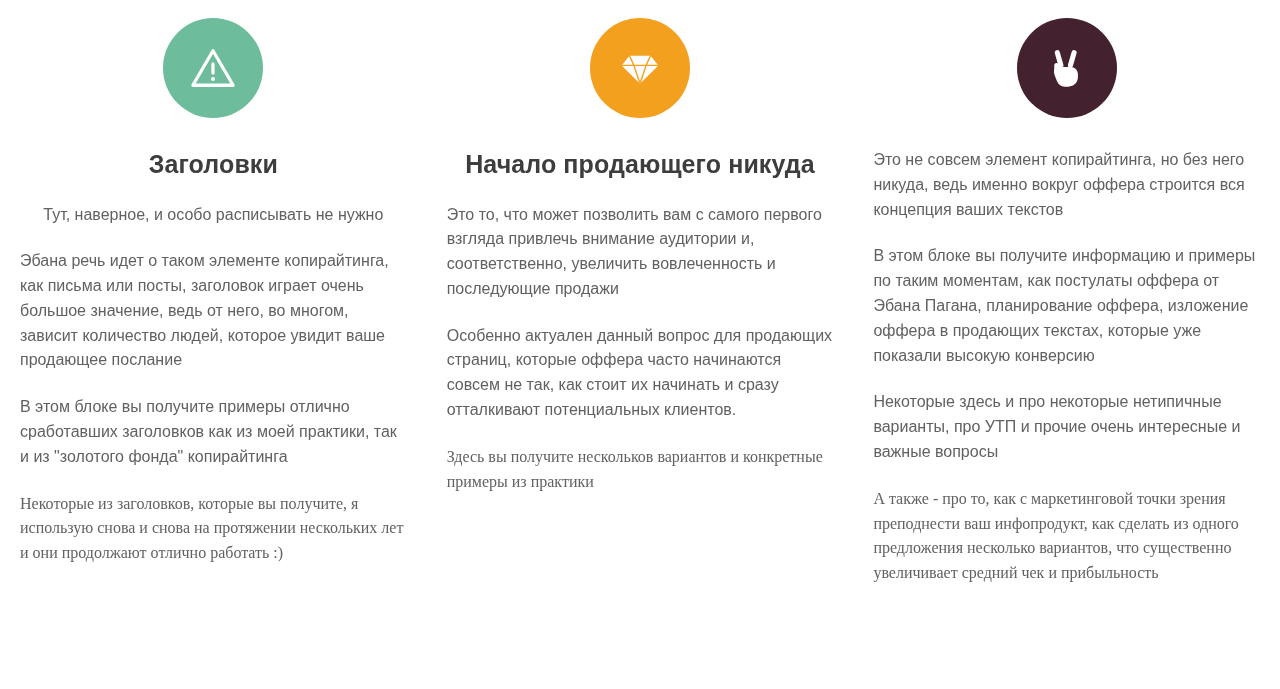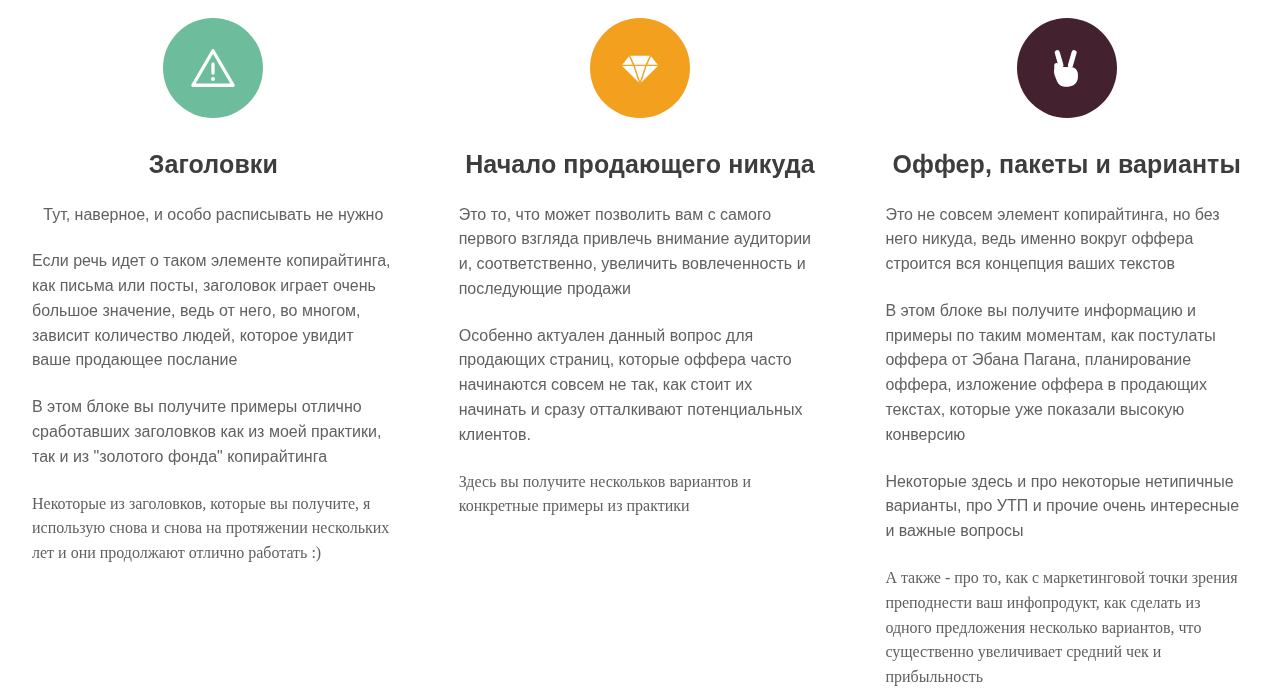--- a/index.html
+++ b/index.html
@@ -22,21 +22,21 @@
     width: 1280px;
     padding-top: 18px;
     box-sizing: border-box;
   }
   .column {
     width: 33.33%;
     display: flex;
     flex-direction: column;
     align-items: center;
     box-sizing: border-box;
-    padding: 0 32px;
+    padding: 0 20px;
   }
   .icon-circle {
     width: 100px;
     height: 100px;
     border-radius: 50%;
     display: flex;
     align-items: center;
     justify-content: center;
     margin-bottom: 30px;
   }
@@ -75,21 +75,21 @@
       <span>
         <svg width="46" height="46" viewBox="0 0 48 48" aria-hidden="true">
           <path d="M24 6 L45 42 L3 42 Z" fill="none" stroke="#ffffff" stroke-width="3.4" stroke-linejoin="round"></path>
           <rect x="22.3" y="18" width="3.4" height="13" rx="1.7" fill="#ffffff"></rect>
           <circle cx="24" cy="35.4" r="2.1" fill="#ffffff"></circle>
         </svg>
       </span>
     </div>
     <h2 class="col-title">Заголовки</h2>
     <p class="para">Тут, наверное, и особо расписывать не нужно</p>
-    <p class="para">Если речь идет о таком элементе копирайтинга, как письма или посты, заголовок играет очень большое значение, ведь от него, во многом, зависит количество людей, которое увидит ваше продающее послание</p>
+    <p class="para">Эбана речь идет о таком элементе копирайтинга, как письма или посты, заголовок играет очень большое значение, ведь от него, во многом, зависит количество людей, которое увидит ваше продающее послание</p>
     <p class="para">В этом блоке вы получите примеры отлично сработавших заголовков как из моей практики, так и из "золотого фонда" копирайтинга</p>
     <p class="para">Некоторые из заголовков, которые вы получите, я использую снова и снова на протяжении нескольких лет и они продолжают отлично работать :)</p>
   </div>
 
   <div class="column">
     <div class="icon-circle" style="background:#f3a01f;">
       <span>
         <svg width="42" height="42" viewBox="0 0 48 48" aria-hidden="true">
           <path d="M12 10 L36 10 L45 21 L24 42 L3 21 Z" fill="#ffffff"></path>
           <path d="M12 10 L17 21 L24 42 M36 10 L31 21 L24 42 M3 21 L45 21" fill="none" stroke="#f3a01f" stroke-width="1.6"></path>
@@ -107,20 +107,19 @@
       <span>
         <svg width="40" height="44" viewBox="0 0 44 48" aria-hidden="true">
           <g fill="#ffffff">
             <rect x="10.5" y="4" width="5.6" height="20" rx="2.8" transform="rotate(-16 13.3 14)"></rect>
             <rect x="25" y="4" width="5.6" height="20" rx="2.8" transform="rotate(16 27.8 14)"></rect>
             <path d="M8 21 C8 18.6 11 17.6 12.6 19.4 L16 23 L26 23 C30.5 23 34 26.5 34 31 L34 34 C34 40 29.5 44.5 23.5 44.5 L19.5 44.5 C15.5 44.5 12.6 42.3 11 38.6 L8.4 32 C7.6 30 7.6 27 8 24.5 Z"></path>
           </g>
         </svg>
       </span>
     </div>
-    <h2 class="col-title">Оффер, пакеты и варианты</h2>
     <p class="para">Это не совсем элемент копирайтинга, но без него никуда, ведь именно вокруг оффера строится вся концепция ваших текстов</p>
     <p class="para">В этом блоке вы получите информацию и примеры по таким моментам, как постулаты оффера от Эбана Пагана, планирование оффера, изложение оффера в продающих текстах, которые уже показали высокую конверсию</p>
     <p class="para">Некоторые здесь и про некоторые нетипичные варианты, про УТП и прочие очень интересные и важные вопросы</p>
     <p class="para">А также - про то, как с маркетинговой точки зрения преподнести ваш инфопродукт, как сделать из одного предложения несколько вариантов, что существенно увеличивает средний чек и прибыльность</p>
   </div>
 
 </div>
 
 </body></html>

